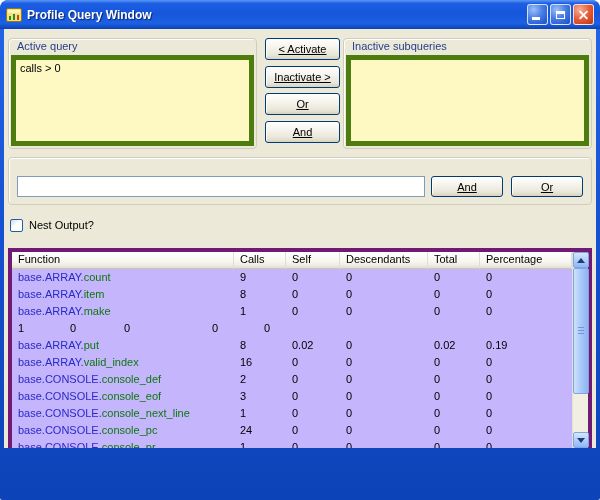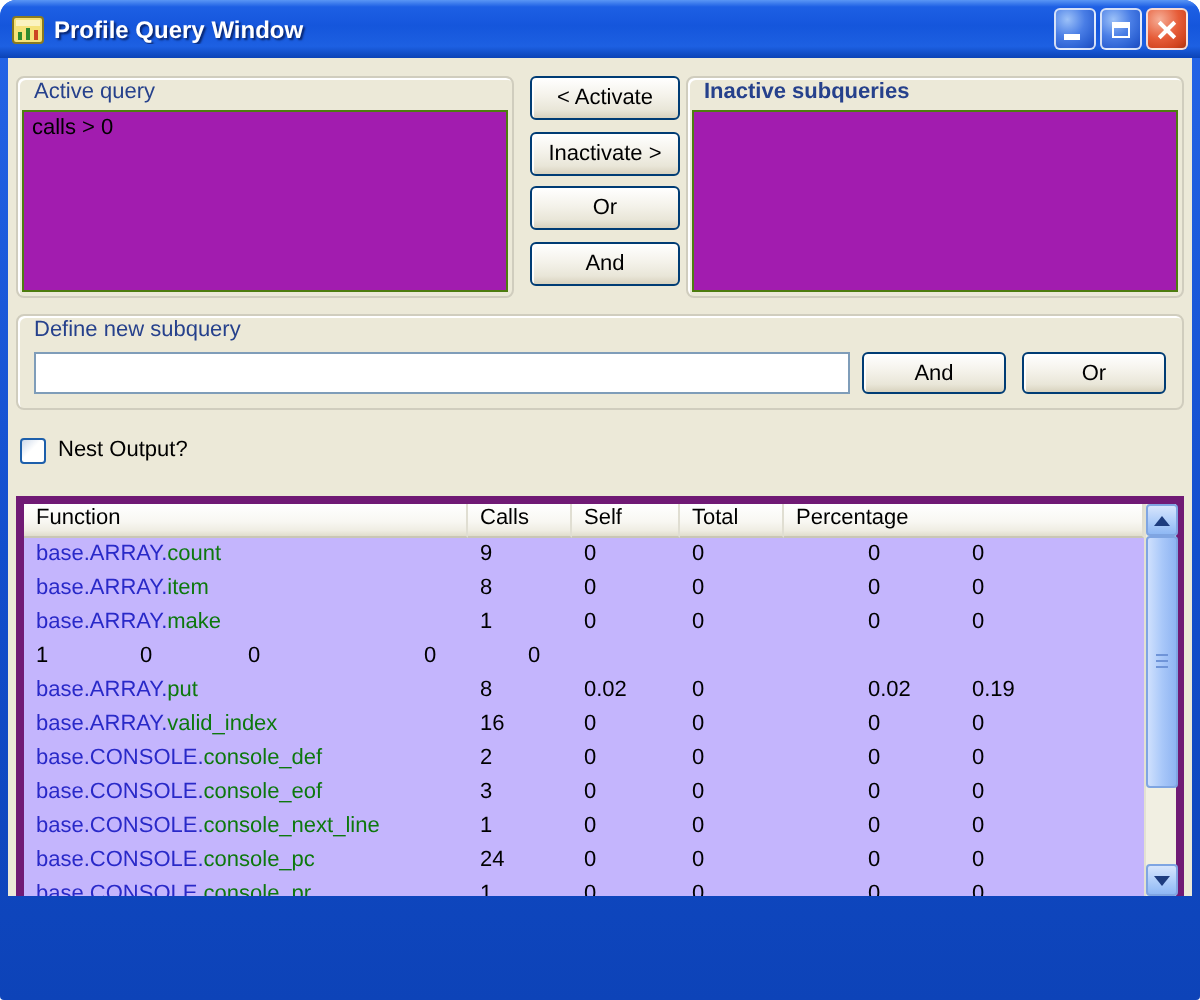--- a/index.html
+++ b/index.html
@@ -70,42 +70,43 @@
     box-shadow: 1px 1px 0 #ffffff inset;
   }
   .grp-label {
     position: absolute; top: 1px; left: 8px;
     color: #26418C;
     background: transparent;
     white-space: nowrap;
   }
   .list-box {
     position: absolute; left: 2px; right: 2px; top: 16px; bottom: 2px;
-    background: #a21caf;
-    border: 1px solid #4d7c0f;
+    background: #fef9c3;
+    border: 5px solid #4d7c0f;
     overflow: hidden;
   }
   .list-item { padding: 2px 4px; white-space: nowrap; }
 
   #grp-active   { left: 4px;   top: 9px;   width: 249px; height: 111px; }
-  #grp-inactive { left: 339px; top: 9px;   width: 249px; height: 111px; font-weight: bold; }
+  #grp-inactive { left: 339px; top: 9px;   width: 249px; height: 111px; }
   #grp-define   { left: 4px;   top: 128px; width: 584px; height: 48px; }
 
   
   .push {
     position: absolute;
     border: 1px solid #003C74;
     border-radius: 3px;
     background: linear-gradient(180deg, #ffffff 0%, #f4f2ea 45%, #e9e6d8 80%, #d8d2be 100%);
     box-shadow: inset 1px 1px 0 rgba(255,255,255,.9);
     display: flex; align-items: center; justify-content: center;
     font-family: "Liberation Sans", sans-serif;
     font-size: 11px; color: #000;
     cursor: default;
     white-space: nowrap;
+    text-decoration: underline;
   }
   #btn-activate   { left: 261px; top: 9px;  width: 75px; height: 22px; }
   #btn-inactivate { left: 261px; top: 37px; width: 75px; height: 22px; }
   #btn-or         { left: 261px; top: 64px; width: 75px; height: 22px; }
   #btn-and        { left: 261px; top: 92px; width: 75px; height: 22px; }
 
   .text-input {
     position: absolute; left: 8px; top: 18px; width: 408px; height: 21px;
     border: 1px solid #7F9DB9; background: #fff;
     font-family: "Liberation Sans", sans-serif; font-size: 11px;
@@ -234,36 +235,36 @@
     <div class="push" id="btn-inactivate">Inactivate &gt;</div>
     <div class="push" id="btn-or">Or</div>
     <div class="push" id="btn-and">And</div>
 
     <div class="groupbox" id="grp-inactive">
       <span class="grp-label">Inactive subqueries</span>
       <div class="list-box"></div>
     </div>
 
     <div class="groupbox" id="grp-define">
-      <span class="grp-label">Define new subquery</span>
       <input class="text-input" value="" style="">
       <div class="push" id="btn-def-and">And</div>
       <div class="push" id="btn-def-or">Or</div>
     </div>
 
     <div id="nest-row">
       <span class="checkbox"></span>
       <span>Nest Output?</span>
     </div>
 
     <div id="table">
       <div class="thead">
         <div class="th w0">Function</div>
         <div class="th w1">Calls</div>
         <div class="th w2">Self</div>
+        <div class="th w3">Descendants</div>
         <div class="th w4">Total</div>
         <div class="th w5">Percentage</div>
       </div>
       <div class="tbody">
 
         <div class="tr">
           <div class="td w0"><span class="fq">base.ARRAY.</span><span class="ff">count</span></div>
           <div class="td w1">9</div>
           <div class="td w2">0</div>
           <div class="td w3">0</div>

